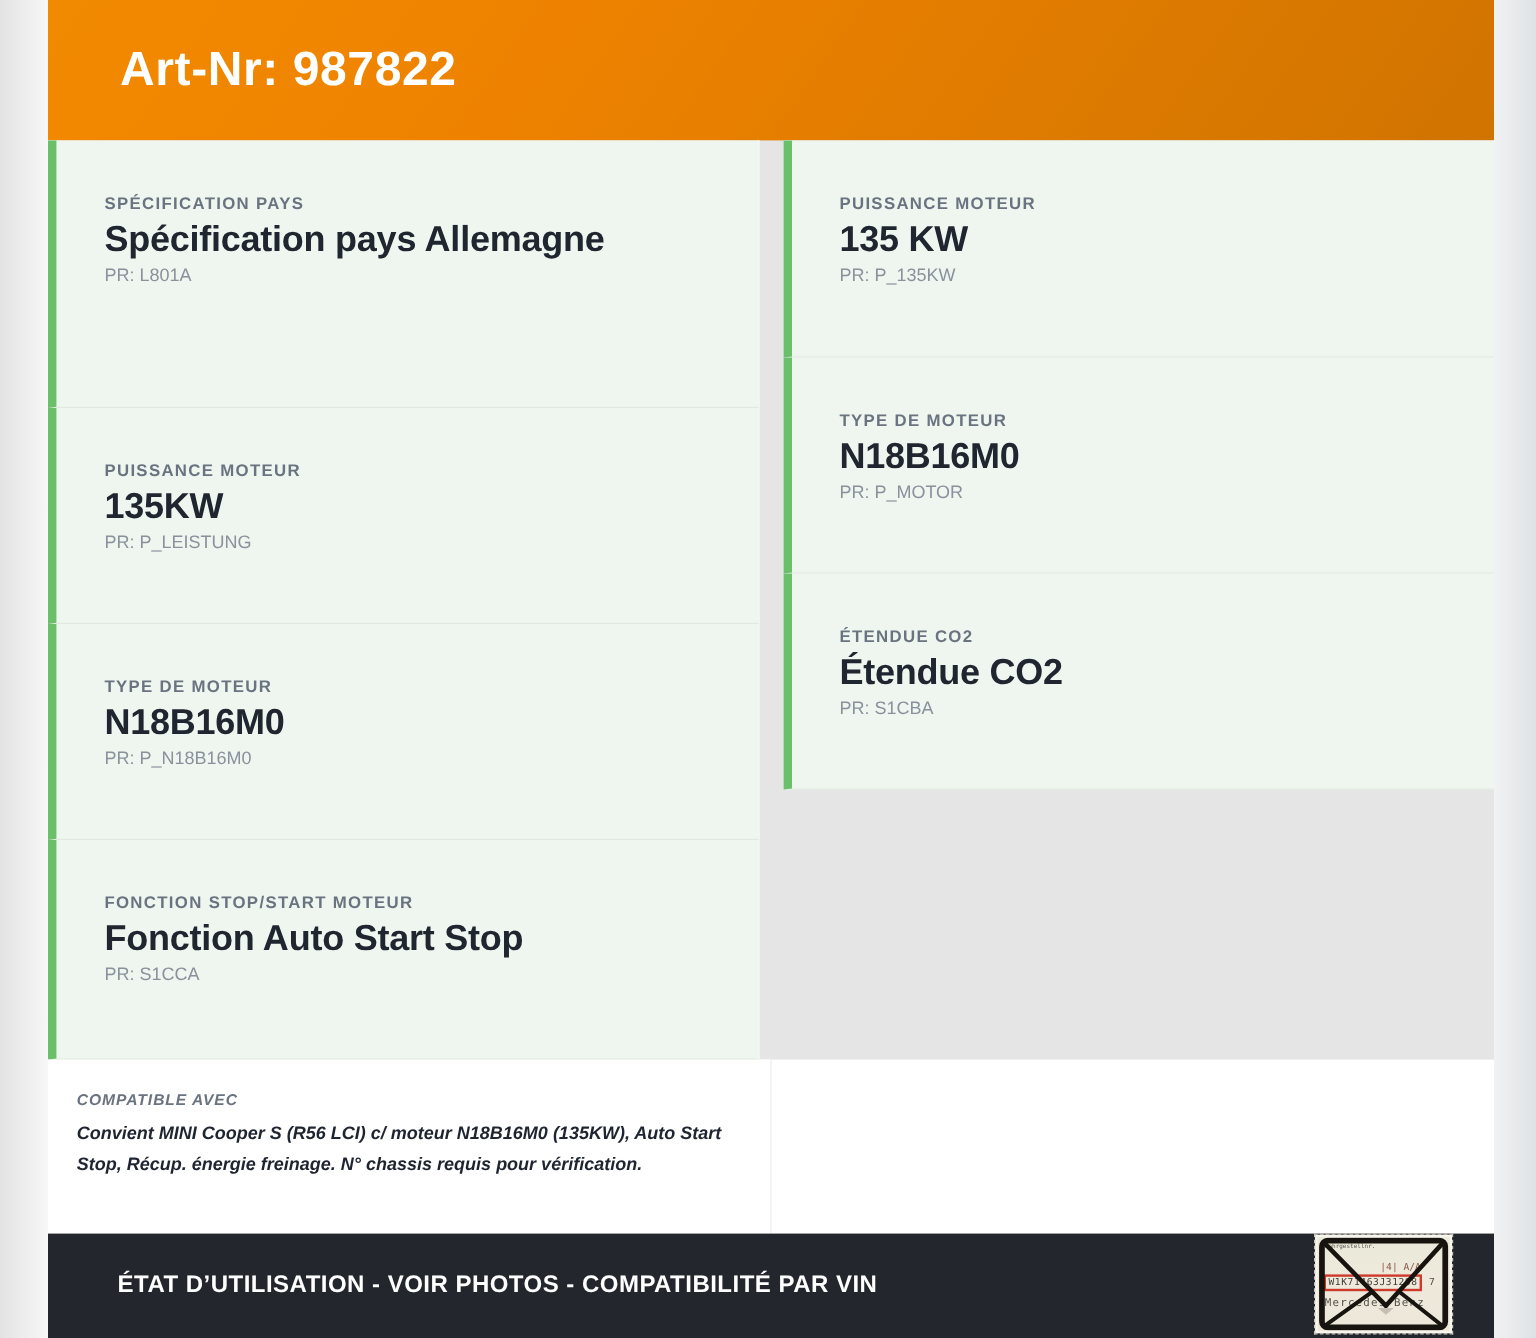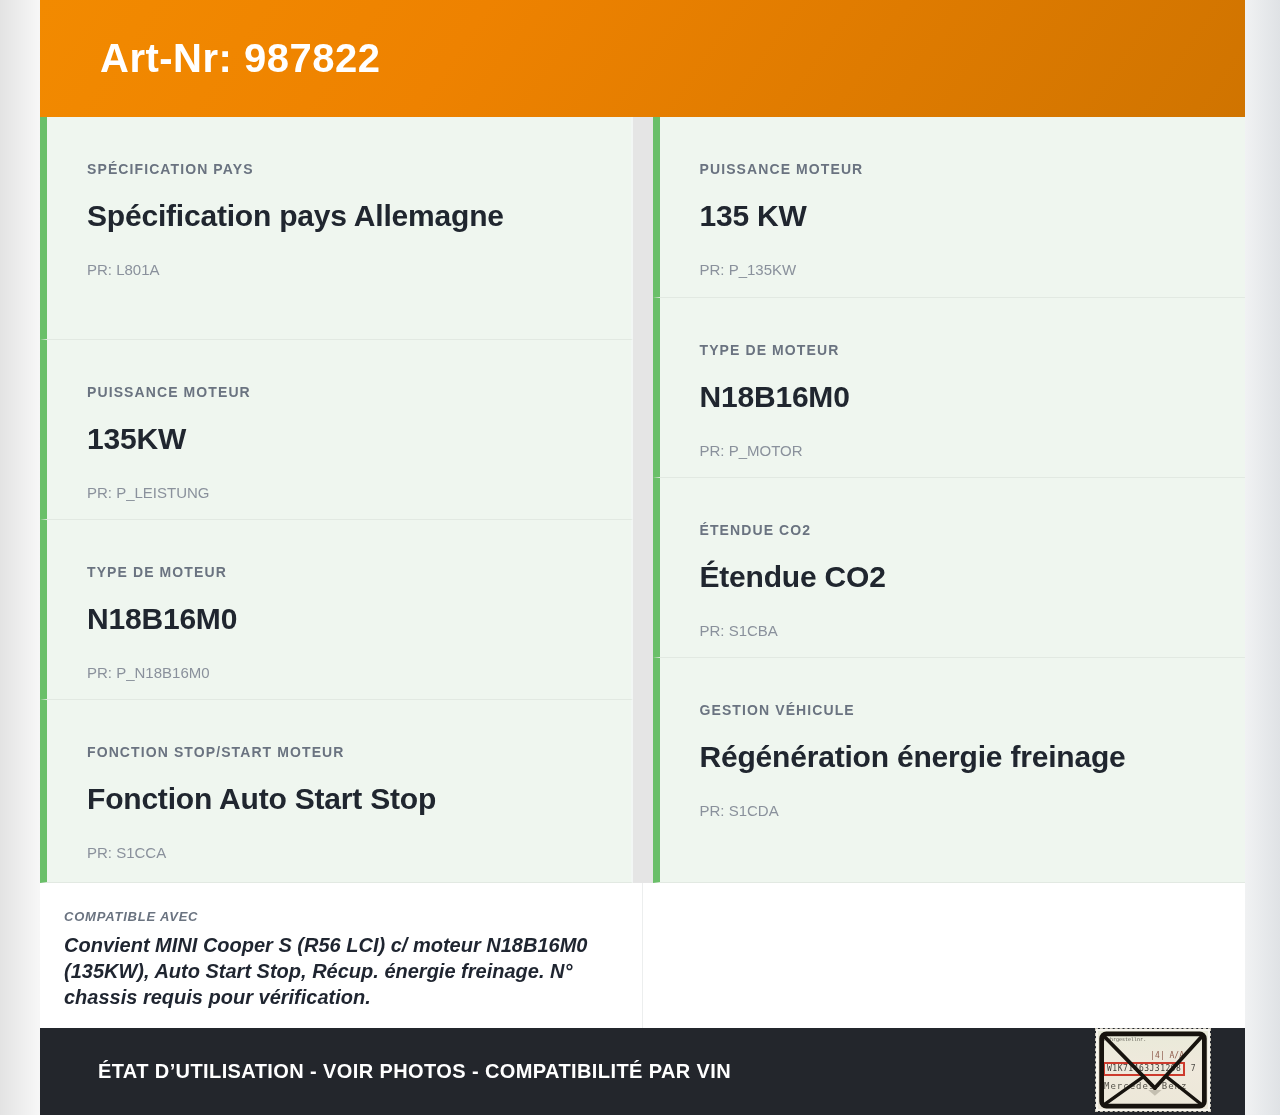--- a/index.html
+++ b/index.html
@@ -38,34 +38,34 @@
   .col-left .card:nth-child(4){height:183px}
   .col-right .card:nth-child(1){height:181px}
   .col-right .card:nth-child(2){height:180px}
   .col-right .card:nth-child(3){height:180px}
   .col-right .card:nth-child(4){height:225px}
   .label {
     font-size:14px; font-weight:700; letter-spacing:1.1px;
     color:#6a7380; text-transform:uppercase;
   }
   .value {
-    margin-top:18px; font-size:30px; font-weight:700; color:#20262f;
+    margin-top:2px; font-size:30px; font-weight:700; color:#20262f;
     letter-spacing:-0.2px; line-height:42px; max-width:480px;
   }
-  .pr { margin-top:24px; font-size:15px; color:#8a919c; }
+  .pr { margin-top:0; font-size:15px; color:#8a919c; }
   
   .compat-row { display:flex; height:145px; background:#ffffff; }
   .compat {
     width:50%; background:#ffffff; border-right:1px solid #eceeee;
     padding:26px 30px 0 24px;
     font-style:italic;
   }
   .compat .label { font-size:13px; letter-spacing:0.8px; }
   .compat-text {
-    margin-top:8px; font-size:20px; font-weight:700; color:#1f2530;
+    margin-top:8px; font-size:15px; font-weight:700; color:#1f2530;
     line-height:26px; max-width:560px;
   }
   
   .ftr {
     position:relative; height:87px; background:#23262c;
     display:flex; align-items:center; padding-left:58px;
   }
   .ftr-text {
     color:#ffffff; font-size:20px; font-weight:700; letter-spacing:0.4px;
     text-transform:uppercase;
@@ -131,25 +131,20 @@
           <article class="card">
             <div class="label">TYPE DE MOTEUR</div>
             <div class="value">N18B16M0</div>
             <div class="pr">PR: P_MOTOR</div>
           </article>
           <article class="card">
             <div class="label">ÉTENDUE CO2</div>
             <div class="value">Étendue CO2</div>
             <div class="pr">PR: S1CBA</div>
           </article>
-          <article class="card">
-            <div class="label">GESTION VÉHICULE</div>
-            <div class="value">Régénération énergie freinage</div>
-            <div class="pr">PR: S1CDA</div>
-          </article>
         </section>
     </main>
 
     <section class="compat-row">
       <div class="compat">
         <div class="label">COMPATIBLE AVEC</div>
         <p class="compat-text">Convient MINI Cooper S (R56 LCI) c/ moteur N18B16M0 (135KW), Auto Start Stop, Récup. énergie freinage. N° chassis requis pour vérification.</p>
       </div>
     </section>
 

